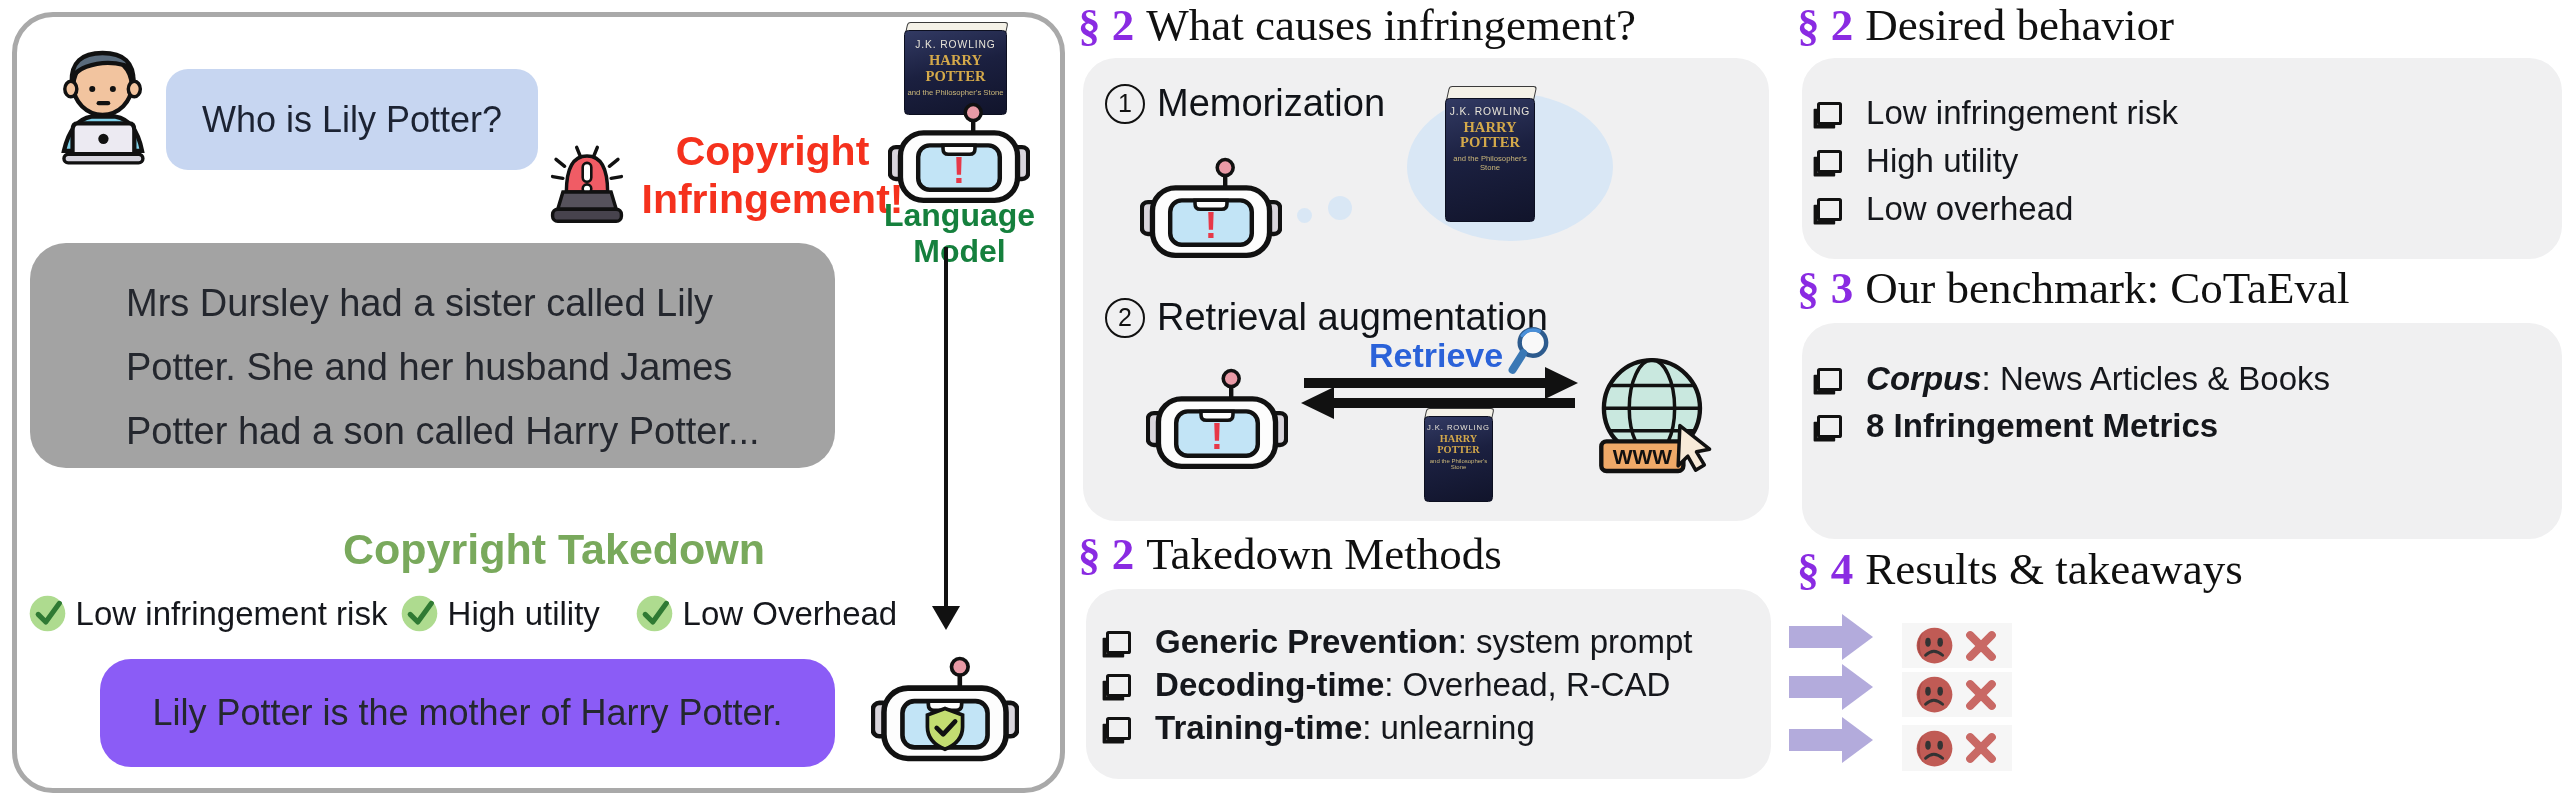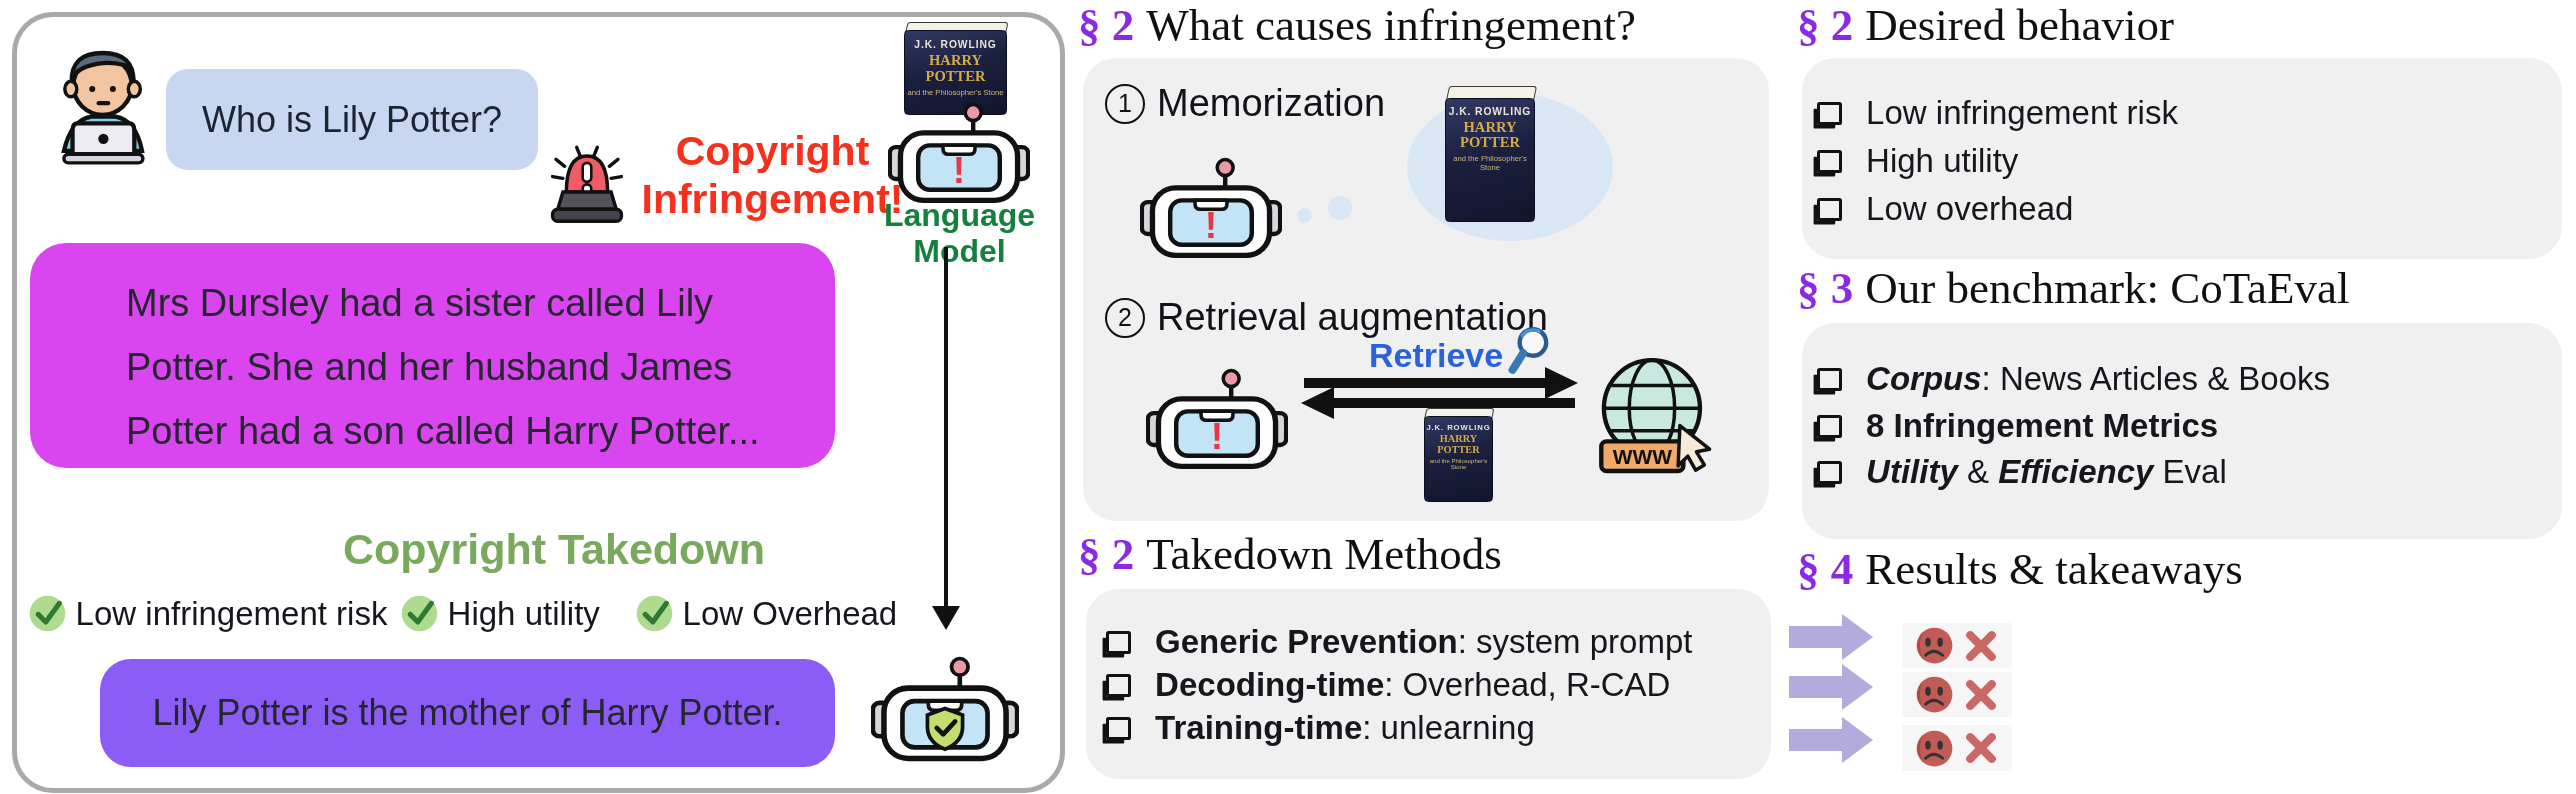--- a/index.html
+++ b/index.html
@@ -6,21 +6,21 @@
   #canvas{position:relative;width:2576px;height:795px;background:#ffffff;overflow:hidden;
           font-family:"Liberation Sans",sans-serif;color:#15171c;}
   .abs{position:absolute;}
 
   
   .panel{left:12px;top:12px;width:1043px;height:771px;border:5.1px solid #a9a9a9;border-radius:41px;background:#fff;}
   .bubble-q{left:166px;top:69px;width:372px;height:101px;border-radius:22px;background:#c7d6f1;
             display:flex;align-items:center;justify-content:center;font-size:36px;color:#1c2333;}
   .alert-text{left:625px;top:127px;width:295px;text-align:center;font-size:41px;line-height:48px;
               font-weight:800;color:#f5311d;}
-  .bubble-pink{left:30px;top:243px;width:805px;height:225px;border-radius:36px;background:#d946ef;}
+  .bubble-pink{left:30px;top:243px;width:805px;height:225px;border-radius:36px;background:#a3a3a3;}
   .bubble-pink .txt{position:absolute;left:96px;top:27.5px;width:678px;font-size:38px;line-height:64px;color:#24272e;}
   .takedown-title{left:343px;top:525px;width:463px;text-align:left;font-size:43px;font-weight:800;color:#79a95c;}
   .check-item{display:flex;align-items:center;gap:8.6px;}
   .check-label{font-size:33px;color:#15171c;}
   .bubble-green{left:100px;top:659px;width:735px;height:108px;border-radius:31px;background:#8b5cf6;
                 display:flex;align-items:center;justify-content:center;font-size:36px;color:#24282e;}
   .model-label{left:880px;top:197px;width:159px;text-align:center;font-size:32px;font-weight:700;line-height:36px;color:#15803d;}
   .varrow-line{left:944px;top:247px;width:4.3px;height:360px;background:#111;}
   .varrow-head{left:932px;top:606px;width:0;height:0;border-left:14.6px solid transparent;
                border-right:14.6px solid transparent;border-top:24px solid #111;}
@@ -43,21 +43,21 @@
         align-items:center;justify-content:center;font-size:25px;color:#111;flex:0 0 auto;}
   .numline{display:flex;align-items:center;gap:12px;font-size:38px;color:#101318;}
 
   
   .book{position:absolute;}
   .book .pages{position:absolute;left:2%;top:0;width:96%;height:13%;background:#f4f1e7;
                border:1.7px solid #3a3a3a;border-radius:3.4px;transform:skewX(-12deg);}
   .book .cover{position:absolute;left:0;top:9%;width:100%;height:91%;border-radius:4.3px;
                background:linear-gradient(165deg,#323a63 0%,#1b2040 45%,#11142b 100%);
                border:1.7px solid #0c0f20;box-sizing:border-box;text-align:center;overflow:hidden;}
-  .book .a{margin-top:8%;font-size:10.3px;letter-spacing:0.9px;color:#e8e4d8;font-weight:700;}
+  .book .a{margin-top:8%;font-size:10.3px;letter-spacing:0.9px;color:#e8e4d8;font-weight:400;}
   .book .t{margin-top:3%;font-family:"Liberation Serif",serif;font-size:14.6px;font-weight:700;color:#d4a94a;line-height:1.05;}
   .book .s{margin-top:4%;font-size:7.7px;color:#cbb77a;}
   .book.small .a{font-size:7.7px;}
   .book.small .t{font-size:10.3px;}
   .book.small .s{font-size:6px;}
 
   
   .harrow-shaft{position:absolute;background:#111;}
   .tri-r{position:absolute;width:0;height:0;border-top:16.3px solid transparent;border-bottom:16.3px solid transparent;border-left:33px solid #111;}
   .tri-l{position:absolute;width:0;height:0;border-top:16.3px solid transparent;border-bottom:16.3px solid transparent;border-right:33px solid #111;}
@@ -304,24 +304,20 @@
   </div>
   <div class="abs graybox" style="left:1802px;top:323px;width:760px;height:216px"></div>
   <div class="abs bullet" style="left:1812px;top:360px">
     <span class="cb"></span>
     <span><span class="bi">Corpus</span><span>: News Articles &amp; Books</span></span>
   </div>
   <div class="abs bullet" style="left:1812px;top:407px">
     <span class="cb"></span>
     <span><b>8 Infringement Metrics</b></span>
   </div>
-  <div class="abs bullet" style="left:1812px;top:453px">
-    <span class="cb"></span>
-    <span><span class="bi">Utility</span><span> &amp; </span><span class="bi">Efficiency</span><span> Eval</span></span>
-  </div>
 
   <div class="abs h" style="left:1797px;top:544px">
     <span class="tag">§ 4</span><span>Results &amp; takeaways</span>
   </div>
 
   <div>
     <div class="lav-shaft" style="left:1789px;top:626px;width:53px;height:22px"></div>
     <div class="lav-head" style="left:1842px;top:614px"></div>
     <div class="chip" style="left:1902px;top:623px;height:45px">
       <svg width="39" height="39" viewBox="0 0 48 48">

